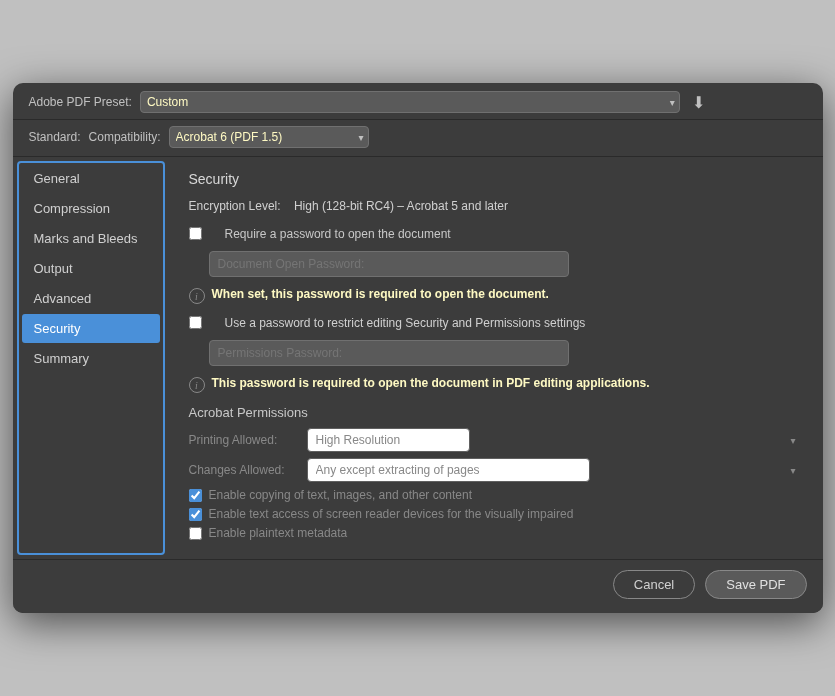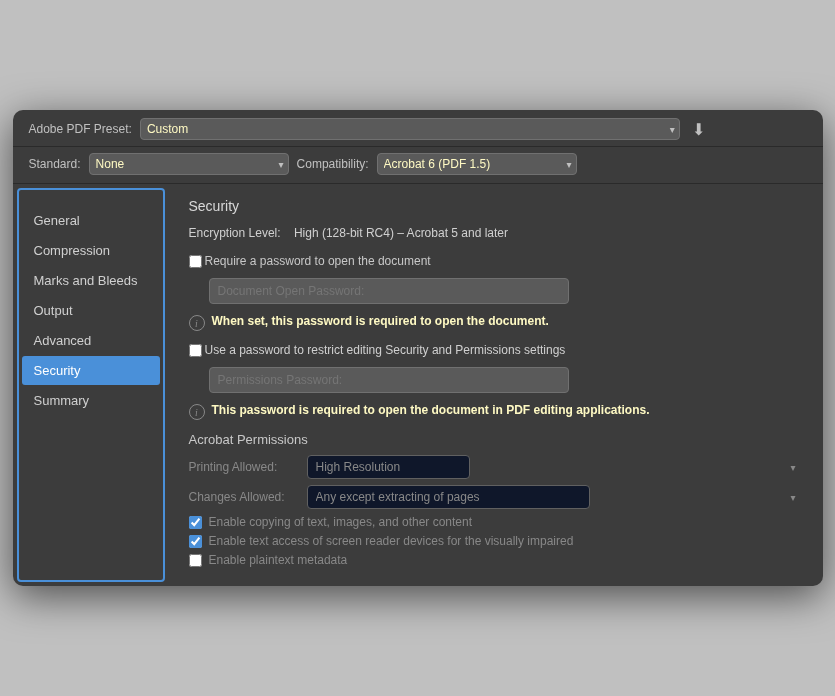--- a/index.html
+++ b/index.html
@@ -98,21 +98,21 @@
     .main-area {
       display: flex;
       flex: 1;
       min-height: 0;
     }
 
     .sidebar {
       width: 148px;
       background: #3c3c3c;
       border-right: 1px solid #2a2a2a;
-      padding: 15px 0;
+      padding: 0 0;
       border: 2px solid #4a90d9;
       border-radius: 4px;
       margin: 4px;
     }
 
     .sidebar-item {
       padding: 7px 12px;
       font-size: 13px;
       color: #d0d0d0;
       cursor: pointer;
@@ -145,22 +145,21 @@
       margin-bottom: 14px;
     }
 
     .encryption-level span {
       font-weight: 500;
       color: #d0d0d0;
     }
 
     .checkbox-row {
       display: flex;
-      align-items: center;
-      gap: 3px;
+      gap: 23px;
       margin-bottom: 10px;
     }
 
     .checkbox-row input[type="checkbox"] {
       width: 13px;
       height: 13px;
       accent-color: #4a90d9;
     }
 
     .checkbox-label {
@@ -235,21 +234,21 @@
     }
 
     .perm-label {
       font-size: 12px;
       color: #888;
       min-width: 110px;
     }
 
     .perm-select {
       flex: 1;
-      background: #0f172a;
+      background: #ffffff;
       border: 1px solid #606060;
       color: #888;
       border-radius: 4px;
       padding: 4px 20px 4px 8px;
       font-size: 12px;
       appearance: none;
       -webkit-appearance: none;
     }
 
     .perm-select-wrapper {
@@ -335,28 +334,20 @@
         <option>PDF/X-1a:2001</option>
         <option>Press Quality</option>
         <option>Smallest File Size</option>
       </select>
     </div>
     <span class="download-icon">⬇</span>
   </div>
 
   <div class="std-compat-row">
     <span class="label-text">Standard:</span>
-    <div class="select-wrapper">
-      <select class="std-select">
-        <option>None</option>
-        <option>PDF/X-1a:2001</option>
-        <option>PDF/X-3:2002</option>
-        <option>PDF/X-4:2007</option>
-      </select>
-    </div>
     <span class="label-text">Compatibility:</span>
     <div class="select-wrapper">
       <select class="compat-select">
         <option>Acrobat 4 (PDF 1.3)</option>
         <option>Acrobat 5 (PDF 1.4)</option>
         <option selected="">Acrobat 6 (PDF 1.5)</option>
         <option>Acrobat 7 (PDF 1.6)</option>
         <option>Acrobat 8 (PDF 1.7)</option>
       </select>
     </div>
@@ -463,13 +454,17 @@
         </div>
 
         <div class="perm-checkbox-row">
           <input type="checkbox" id="cb-plain" style="">
           <label class="perm-checkbox-label" for="cb-plain">Enable plaintext metadata</label>
         </div>
       </div>
     </div>
   </div>
 
+  <div class="footer">
+    <button class="btn">Cancel</button>
+    <button class="btn btn-primary">Save PDF</button>
+  </div>
 </div>
 
 </body></html>

